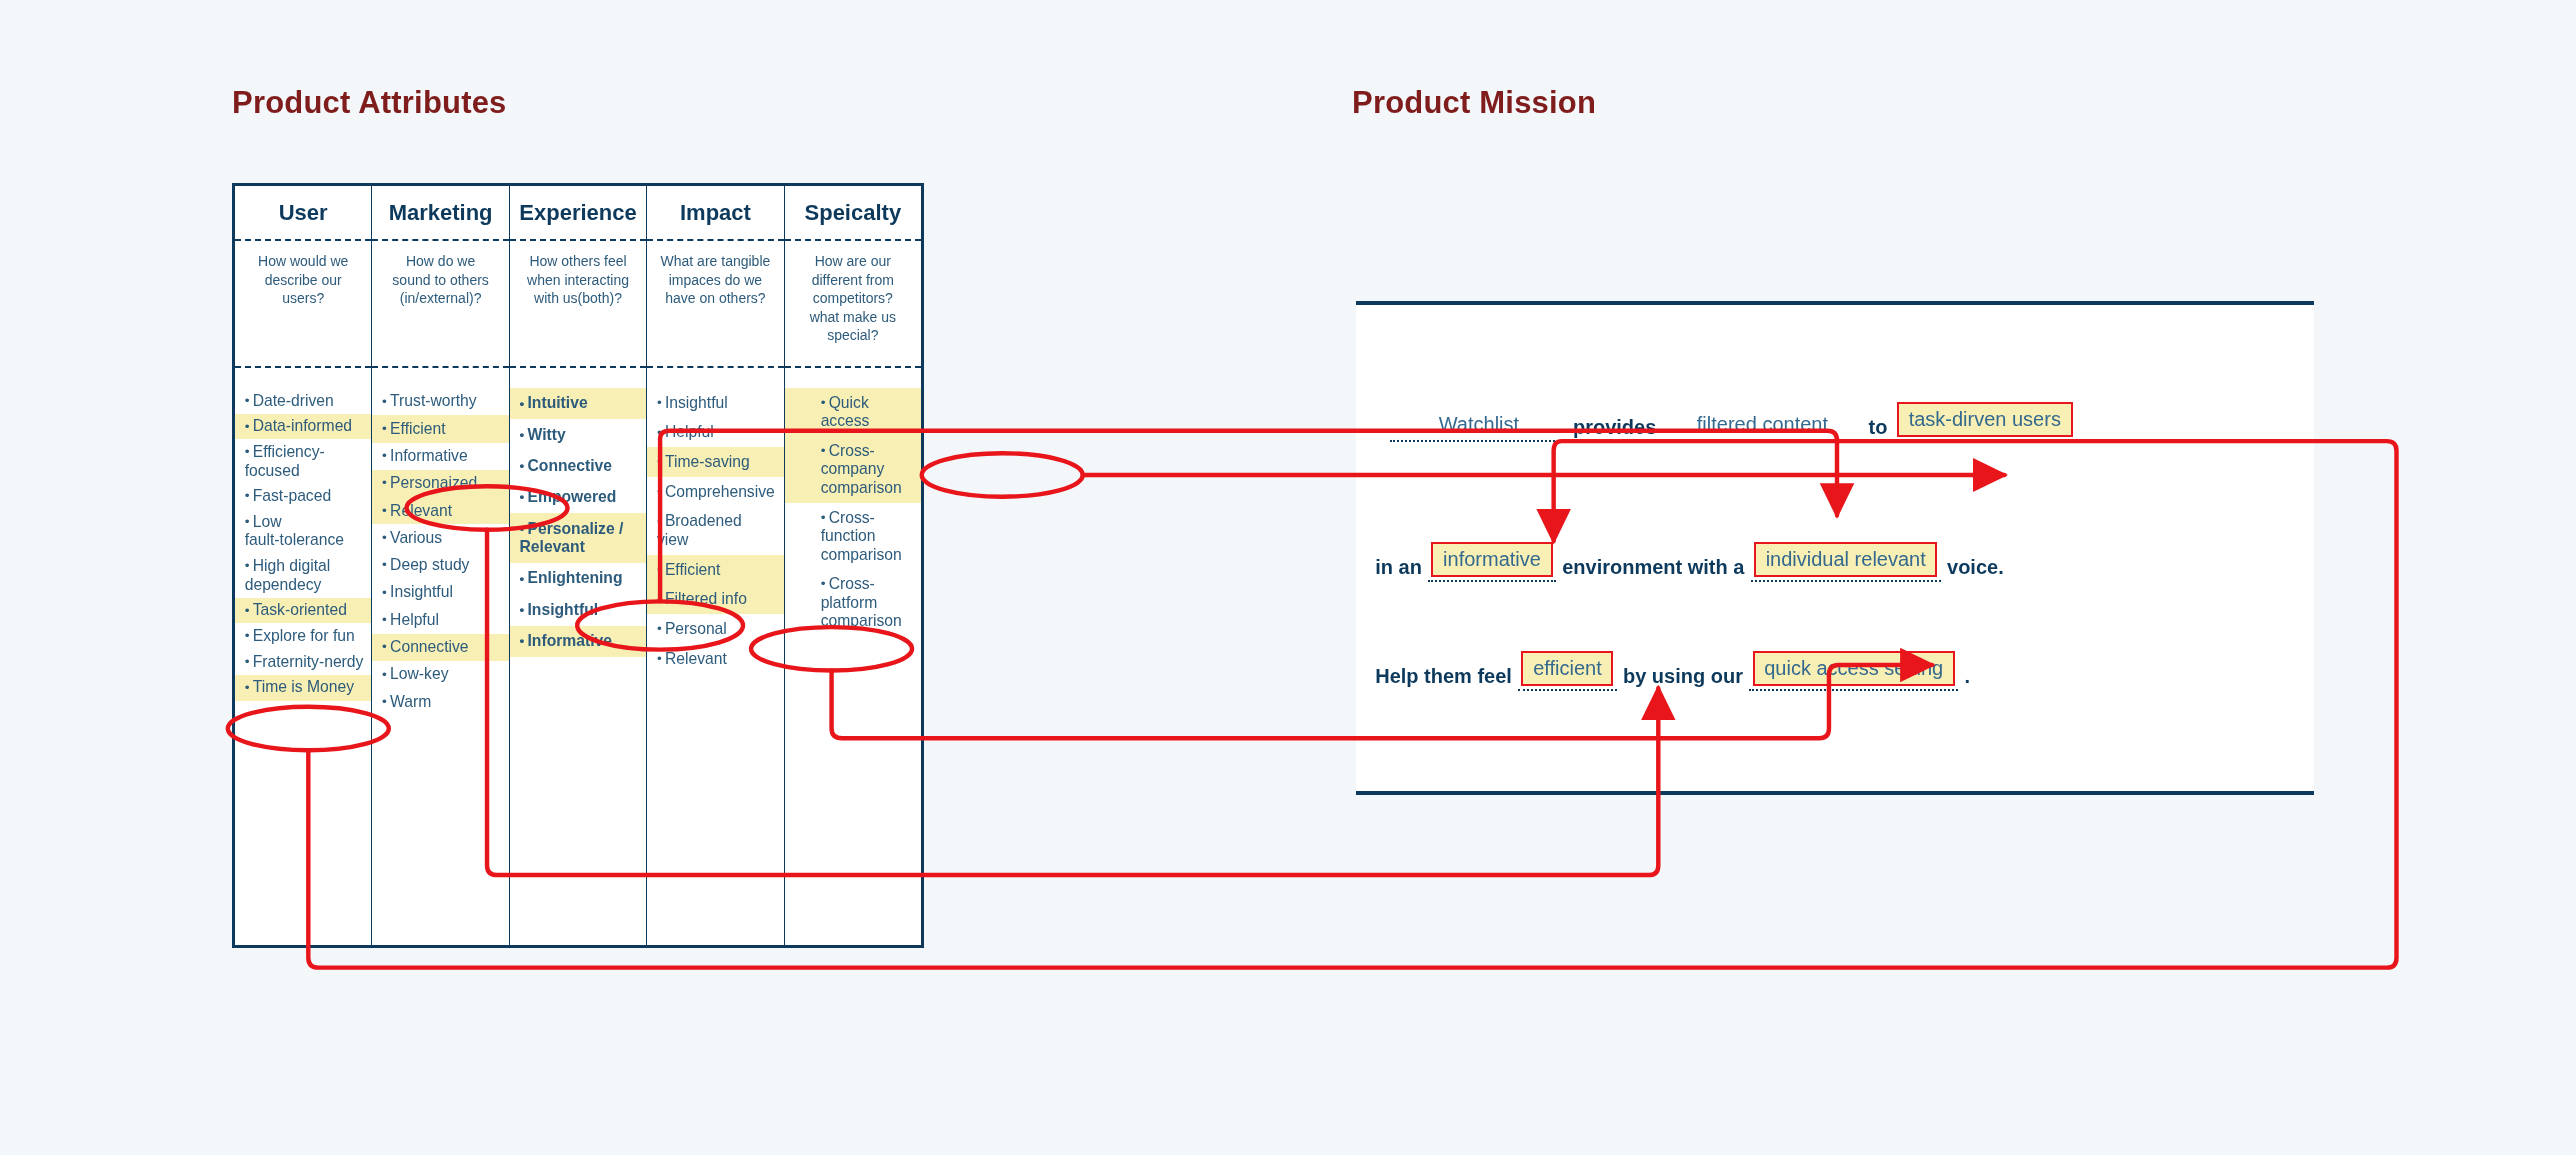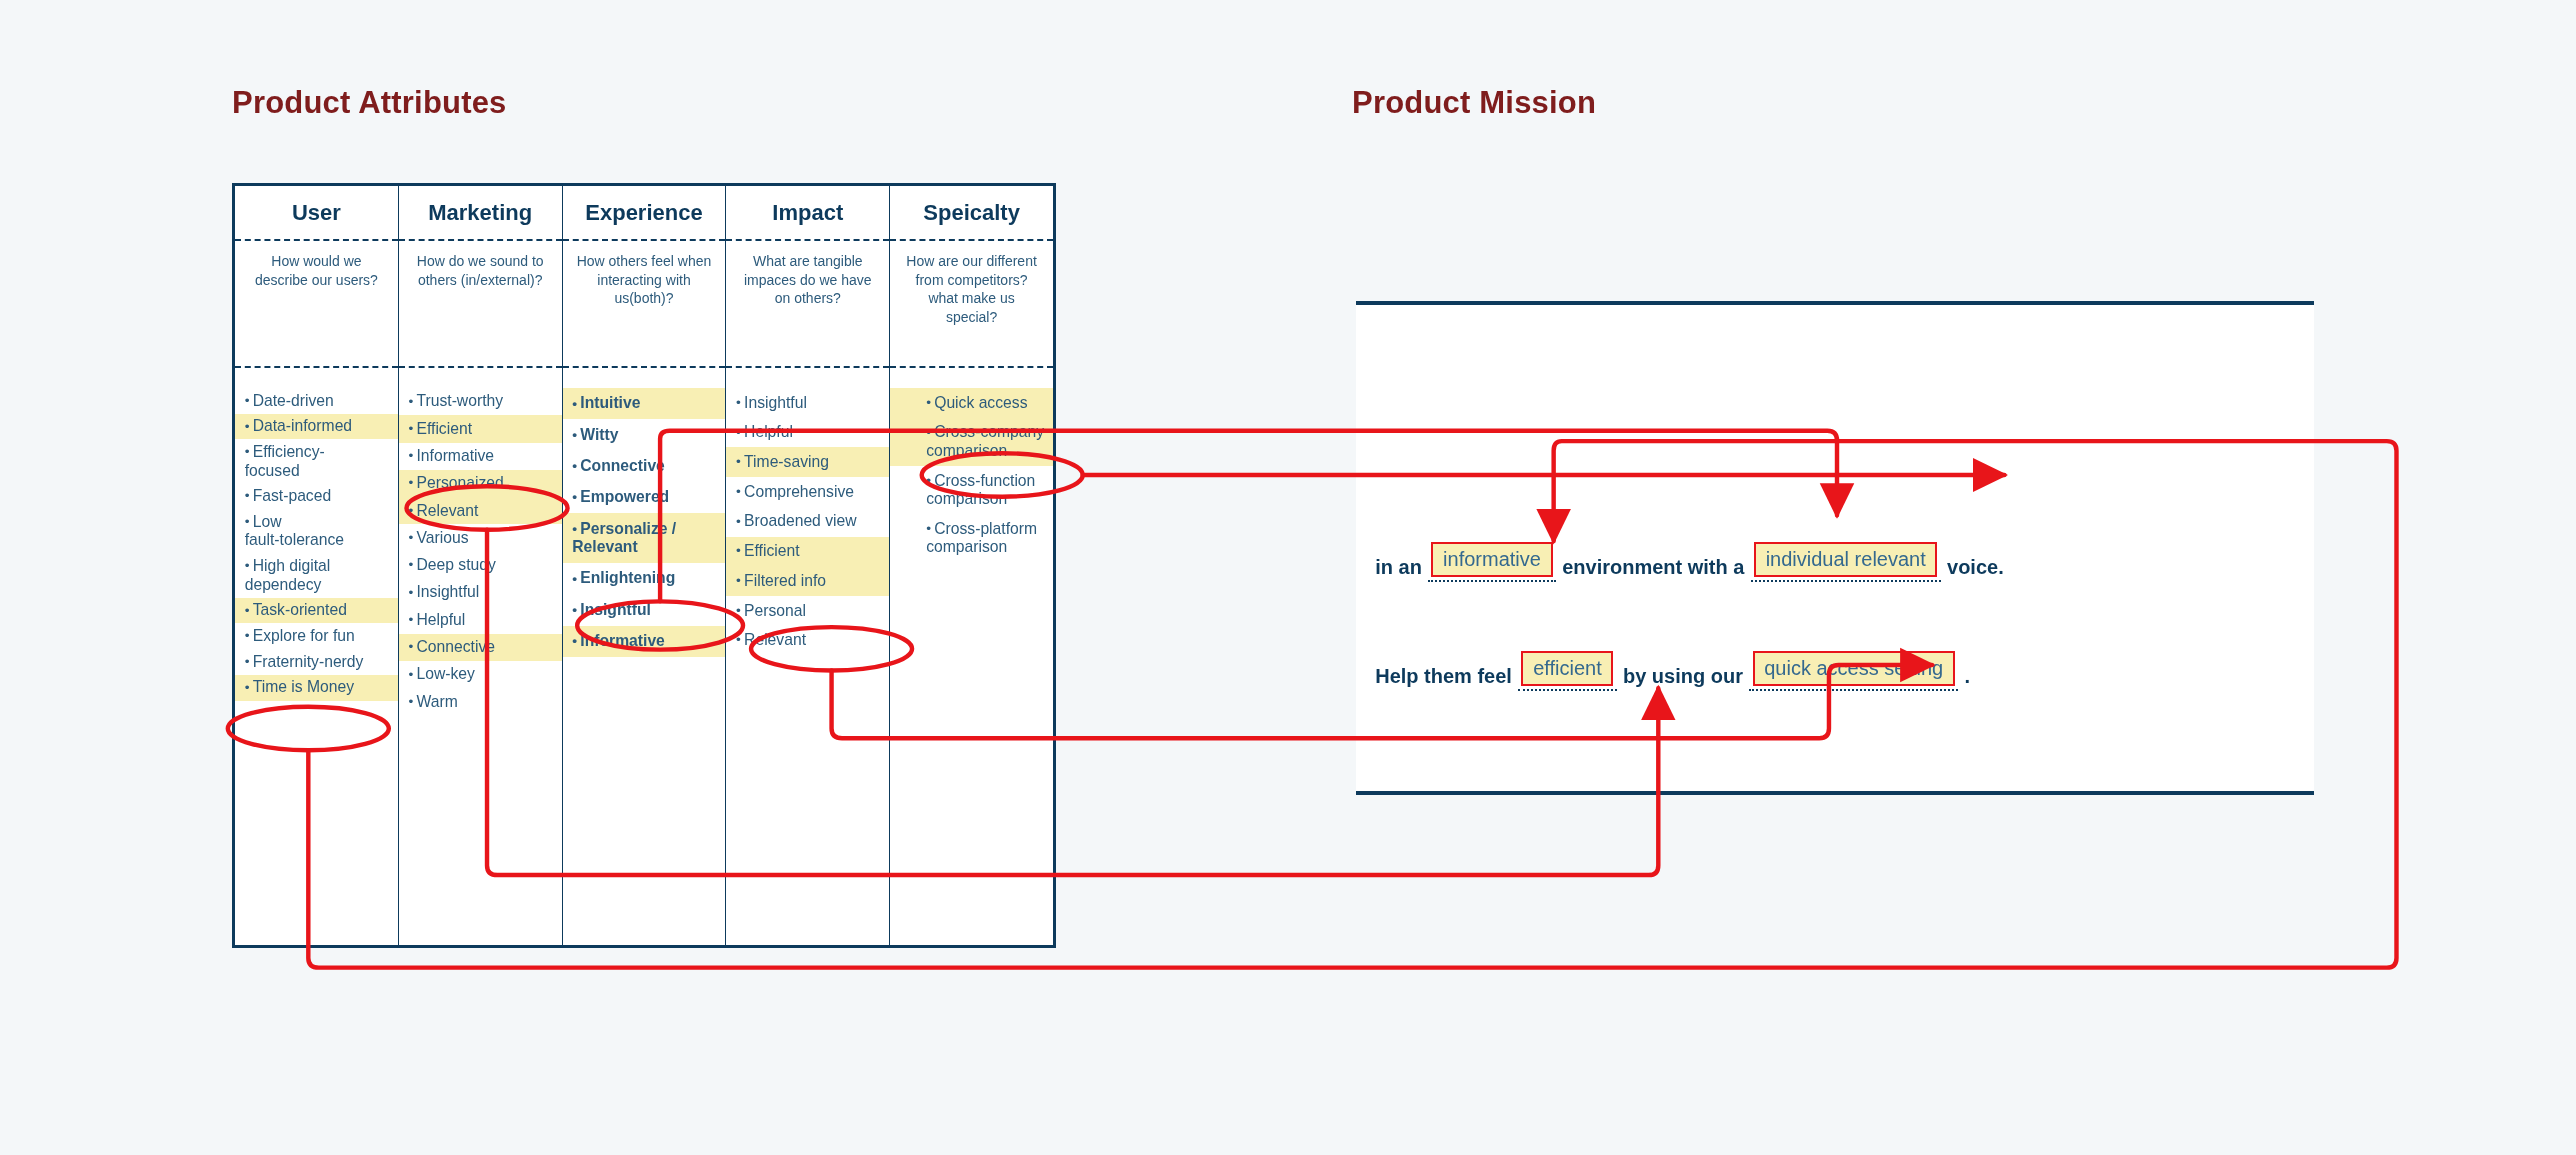--- a/index.html
+++ b/index.html
@@ -21,21 +21,21 @@
     letter-spacing:0.2px;
     white-space:nowrap;
   }
   #title-attributes{left:232px;top:85px;}
   #title-mission{left:1352px;top:85px;}
 
   
   .attr-table{
     position:absolute;
     left:232px;top:183px;
-    width:824px;height:765px;
+    width:692px;height:765px;
     background:#ffffff;
     border:3.2px solid #0d3a5c;
     box-sizing:border-box;
     display:flex;
   }
   .attr-col{
     position:relative;
     flex:1 1 0;
     border-right:1.6px solid #0d3a5c;
     box-sizing:border-box;
@@ -254,20 +254,30 @@
         <div class="attr-item"><span class="dot">•</span><span class="txt">Cross-function
 comparison</span></div>
         <div class="attr-item"><span class="dot">•</span><span class="txt">Cross-platform
 comparison</span></div>
       </div>
     </div>
   </div>
 
   <div class="mission-panel">
 
+    <div class="mission-line" id="mission-line-1">
+      <span class="m-blank wide-1">Watchlist</span>
+      <span class="m-static">provides</span>
+      <span class="m-blank wide-2">filtered content</span>
+      <span class="m-static">to</span>
+      <span class="blank-wrap">
+        <span class="m-blank boxed">task-dirven users</span>
+        <span class="under"></span>
+      </span>
+    </div>
 
     <div class="mission-line" id="mission-line-2">
       <span class="m-static">in an</span>
       <span class="blank-wrap">
         <span class="m-blank boxed">informative</span>
         <span class="under"></span>
       </span>
       <span class="m-static">environment with a</span>
       <span class="blank-wrap">
         <span class="m-blank boxed">individual relevant</span>

